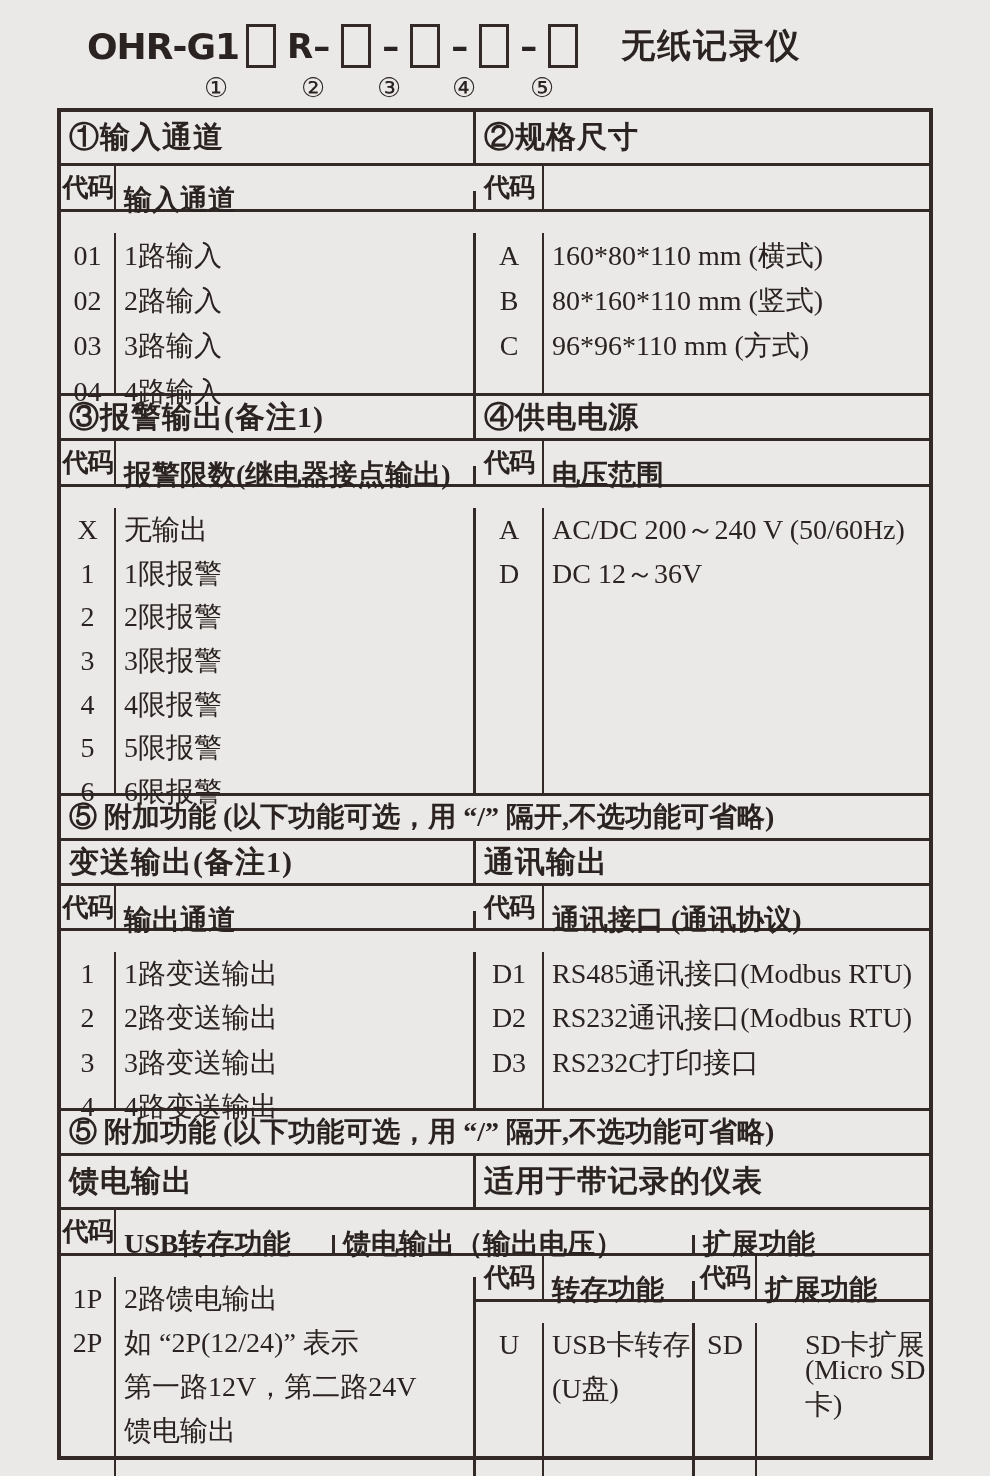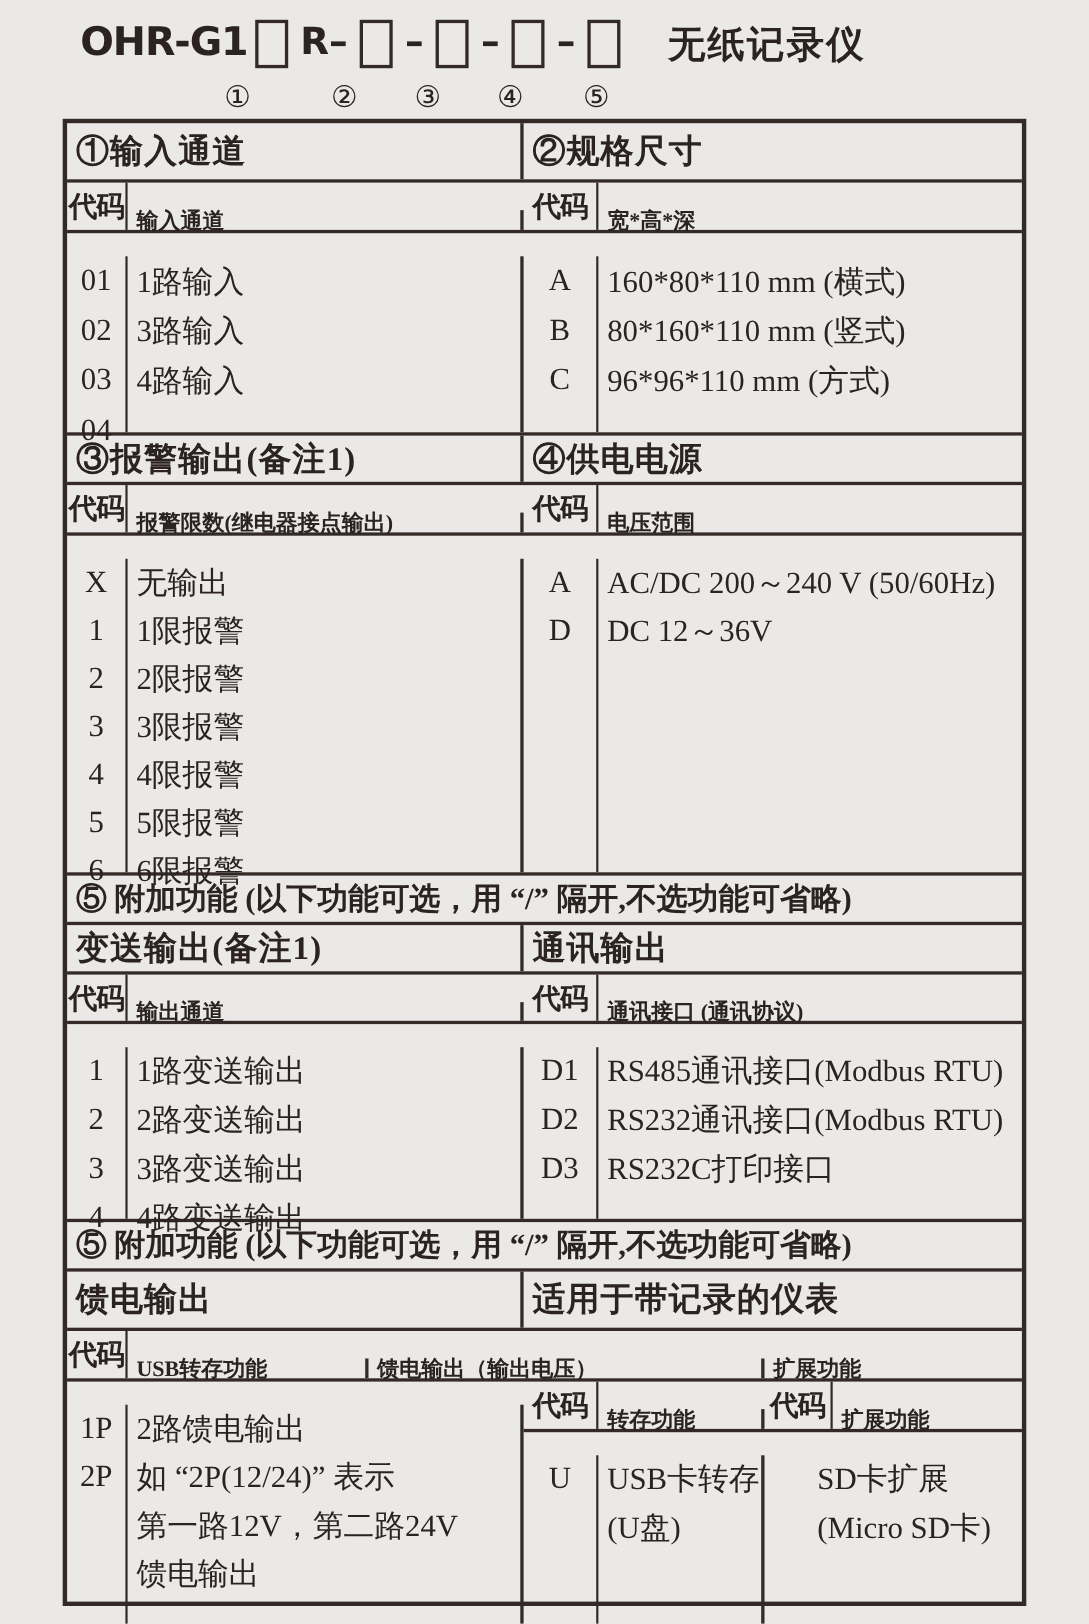--- a/index.html
+++ b/index.html
@@ -11,22 +11,22 @@
   body{
     width:990px;height:1476px;
     background:var(--bg);
     color:var(--tx);
     font-family:"Liberation Serif","DejaVu Serif",serif;
     position:relative;
     overflow:hidden;
   }
   
   .title-row{
-    position:absolute;left:73px;top:18px;height:56px;
-    display:flex;white-space:nowrap;
+    position:absolute;left:87px;top:18px;height:56px;
+    display:flex;align-items:center;white-space:nowrap;
   }
   .model{
     font-family:"DejaVu Sans","Liberation Sans",sans-serif;
     font-size:36px;font-weight:600;letter-spacing:-1px;
   }
   .seg{
     font-family:"DejaVu Sans","Liberation Sans",sans-serif;
     font-size:34px;font-weight:600;margin:0 4px;
   }
   .obox{
@@ -59,21 +59,21 @@
   .lh{width:415px;border-right:3px solid var(--ln);}
   .rh{flex:1;}
   .usb-t{width:219px;border-right:3px solid var(--ln);}
   .sd-t{flex:1;}
   .uc{width:68px;border-right:2px solid var(--ln);}
   .ud{width:151px;border-right:3px solid var(--ln);}
   .sc{width:62px;border-right:2px solid var(--ln);}
   .sdd{flex:1;padding-left:40px;}
   
   .sec{font-size:30px;font-weight:600;align-items:center;padding-left:8px;letter-spacing:1px;}
-  .ch{font-size:20px;font-weight:600;align-items:center;padding-left:8px;margin-top:25px;}
+  .ch{font-size:28px;font-weight:600;align-items:center;padding-left:8px;margin-top:25px;}
   .chc{font-size:26px;font-weight:600;align-items:center;justify-content:center;letter-spacing:-1px;padding-left:0;}
   .banner{font-size:28px;font-weight:600;align-items:center;padding-left:8px;flex:1;}
   .col{display:flex;flex-direction:column;margin-top:21px;}
   .lnx{display:flex;align-items:center;padding-left:8px;font-size:28px;flex:0 0 auto;box-sizing:border-box;}
   .cc{justify-content:center;padding-left:0;}
   .p453{height:45.3px}.p437{height:43.7px}.p443{height:44.3px}.p44{height:44px}
   .rwrap{flex:1;display:flex;flex-direction:column;box-sizing:border-box;}
   .subh{display:flex;height:46px;border-bottom:3px solid var(--ln);box-sizing:border-box;flex:0 0 auto;}
   .subd{display:flex;flex:1;}
 </style>
@@ -103,32 +103,32 @@
 
   <div class="r h44">
     <div class="c lh sec">①输入通道</div>
     <div class="c rh sec">②规格尺寸</div>
   </div>
 
   <div class="r h46">
     <div class="c lc chc">代码</div>
     <div class="c ld ch">输入通道</div>
     <div class="c rc chc">代码</div>
-    <div class="c rd ch">宽*高*深</div>
   </div>
 
   <div class="r h184">
     <div class="c lc col">
       <div class="lnx cc p453">01</div>
       <div class="lnx cc p453">02</div>
       <div class="lnx cc p453">03</div>
       <div class="lnx cc p453">04</div>
     </div>
     <div class="c ld col">
       <div class="lnx p453">1路输入</div>
+      <div class="lnx p453">2路输入</div>
       <div class="lnx p453">3路输入</div>
       <div class="lnx p453">4路输入</div>
     </div>
     <div class="c rc col">
       <div class="lnx cc p453">A</div>
       <div class="lnx cc p453">B</div>
       <div class="lnx cc p453">C</div>
     </div>
     <div class="c rd col">
       <div class="lnx p453">160*80*110 mm (横式)</div>
@@ -254,20 +254,23 @@
         <div class="c sdd ch">扩展功能</div>
       </div>
       <div class="subd">
         <div class="c uc col">
           <div class="lnx cc p44">U</div>
         </div>
         <div class="c ud col">
           <div class="lnx p44">USB卡转存</div>
           <div class="lnx p44">(U盘)</div>
         </div>
+        <div class="c sc col">
+          <div class="lnx cc p44">SD</div>
+        </div>
         <div class="c sdd col">
           <div class="lnx p44">SD卡扩展</div>
           <div class="lnx p44">(Micro SD卡)</div>
         </div>
       </div>
     </div>
   </div>
 
 </div>
 

